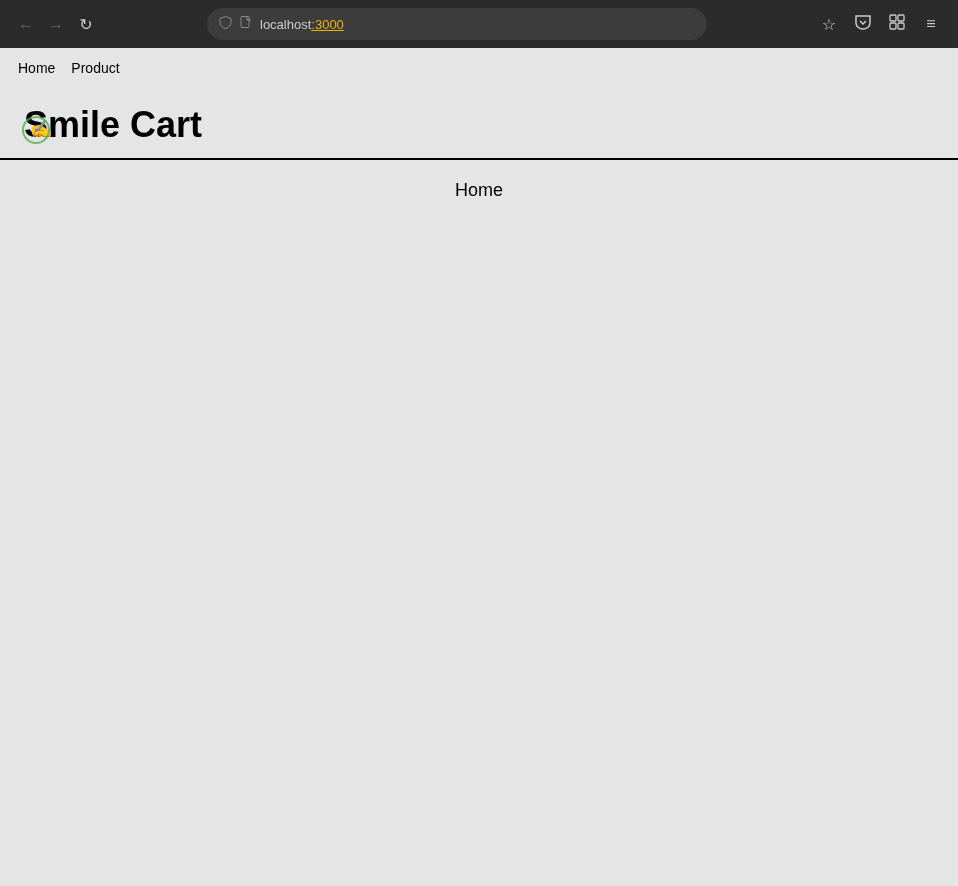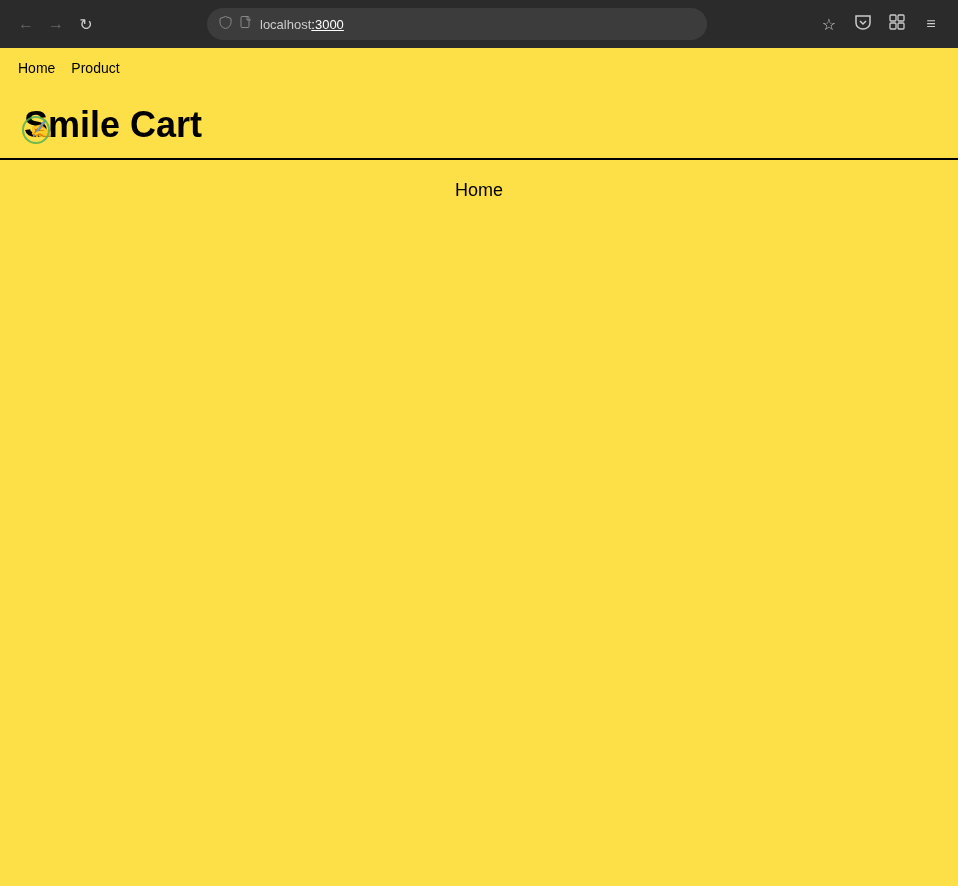--- a/index.html
+++ b/index.html
@@ -74,21 +74,21 @@
       font-size: 13px;
       flex: 1;
     }
 
     .browser-address-text .url-host {
       color: #cccccc;
       text-align: center;
     }
 
     .browser-address-text .url-port {
-      color: #ffffff;
+      color: #eab308;
       text-decoration: underline;
     }
 
     .browser-right-icons {
       display: flex;
       align-items: center;
       gap: 4px;
       margin-left: auto;
     }
 
@@ -101,21 +101,21 @@
       border-radius: 50%;
       cursor: pointer;
       color: #cccccc;
       font-size: 16px;
       background: transparent;
       border: none;
     }
 
     
     .page-content {
-      background: #fde047;
+      background: #e5e5e5;
       height: calc(886px - 48px);
       overflow: hidden;
     }
 
     
     .nav-bar {
       display: flex;
       align-items: center;
       padding: 8px 12px;
       gap: 4px;

